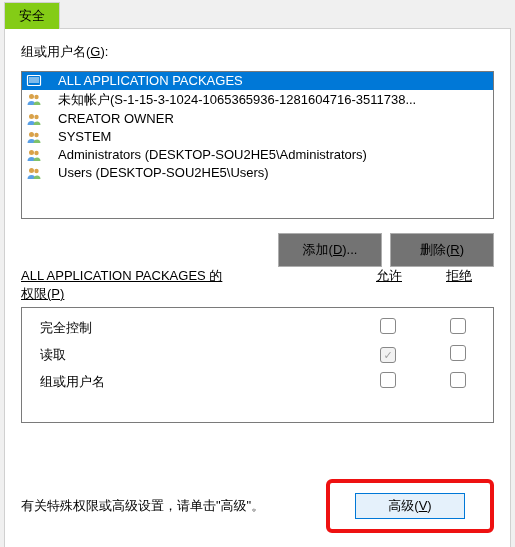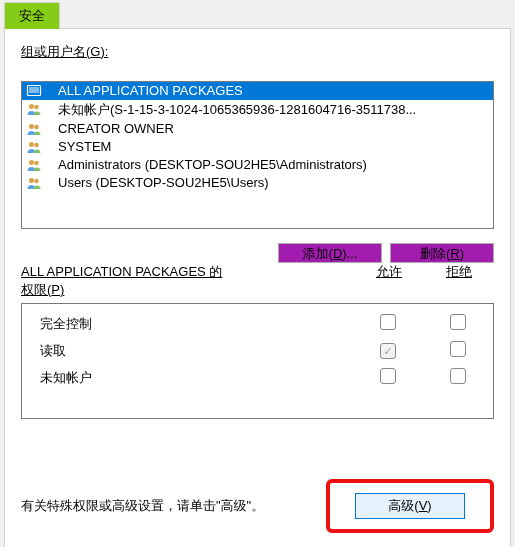--- a/index.html
+++ b/index.html
@@ -32,21 +32,21 @@
     margin-bottom: -1px;
   }
   .panel {
     background: #fff;
     margin: 0 4px 4px 4px;
     border: 1px solid #d0d0d0;
     height: 520px;
     padding: 14px 16px;
     position: relative;
   }
-  .section-label { margin-bottom: 20px; text-decoration: underline; }
+  .section-label { margin-bottom: 10px; }
   .section-label .u { text-decoration: underline; }
   .listbox {
     border: 1px solid #7a7a7a;
     background: #fff;
     height: 148px;
     overflow: hidden;
   }
   .list-row {
     display: flex;
     align-items: flex-start;
@@ -63,23 +63,23 @@
   .icon { flex: 0 0 16px; height: 16px; display:flex; align-items:center; justify-content:center;}
   .icon svg { display:block }
   .button-row {
     display: flex;
     justify-content: flex-end;
     gap: 8px;
     margin-top: 14px;
   }
   .btn {
     min-width: 104px;
-    height: 20px;
+    height: 34px;
     border: 1px solid #adadad;
-    background: #a21caf;
+    background: #737373;
     font: inherit;
     cursor: pointer;
   }
   .btn .u { text-decoration: underline; }
   .perm-header {
     display: flex;
     align-items: flex-start;
     text-decoration: underline;
   }
   .perm-header .title { flex: 1; line-height: 1.4; }
@@ -243,21 +243,21 @@
           <div class="name">完全控制</div>
           <div class="col"><span class="chk"></span></div>
           <div class="col"><span class="chk"></span></div>
         </div>
         <div class="perm-row">
           <div class="name">读取</div>
           <div class="col"><span class="chk disabled">✓</span></div>
           <div class="col"><span class="chk"></span></div>
         </div>
         <div class="perm-row">
-          <div class="name">未知帐户</div>
+          <div class="name">组或用户名</div>
           <div class="col"><span class="chk"></span></div>
           <div class="col"><span class="chk"></span></div>
         </div>
       </div>
 
     <div class="footer">
       <div class="footer-text">有关特殊权限或高级设置，请单击"高级"。</div>
       <div class="adv-highlight">
         <button class="adv-btn">
           <span>高级(</span><span class="u">V</span><span>)</span>

